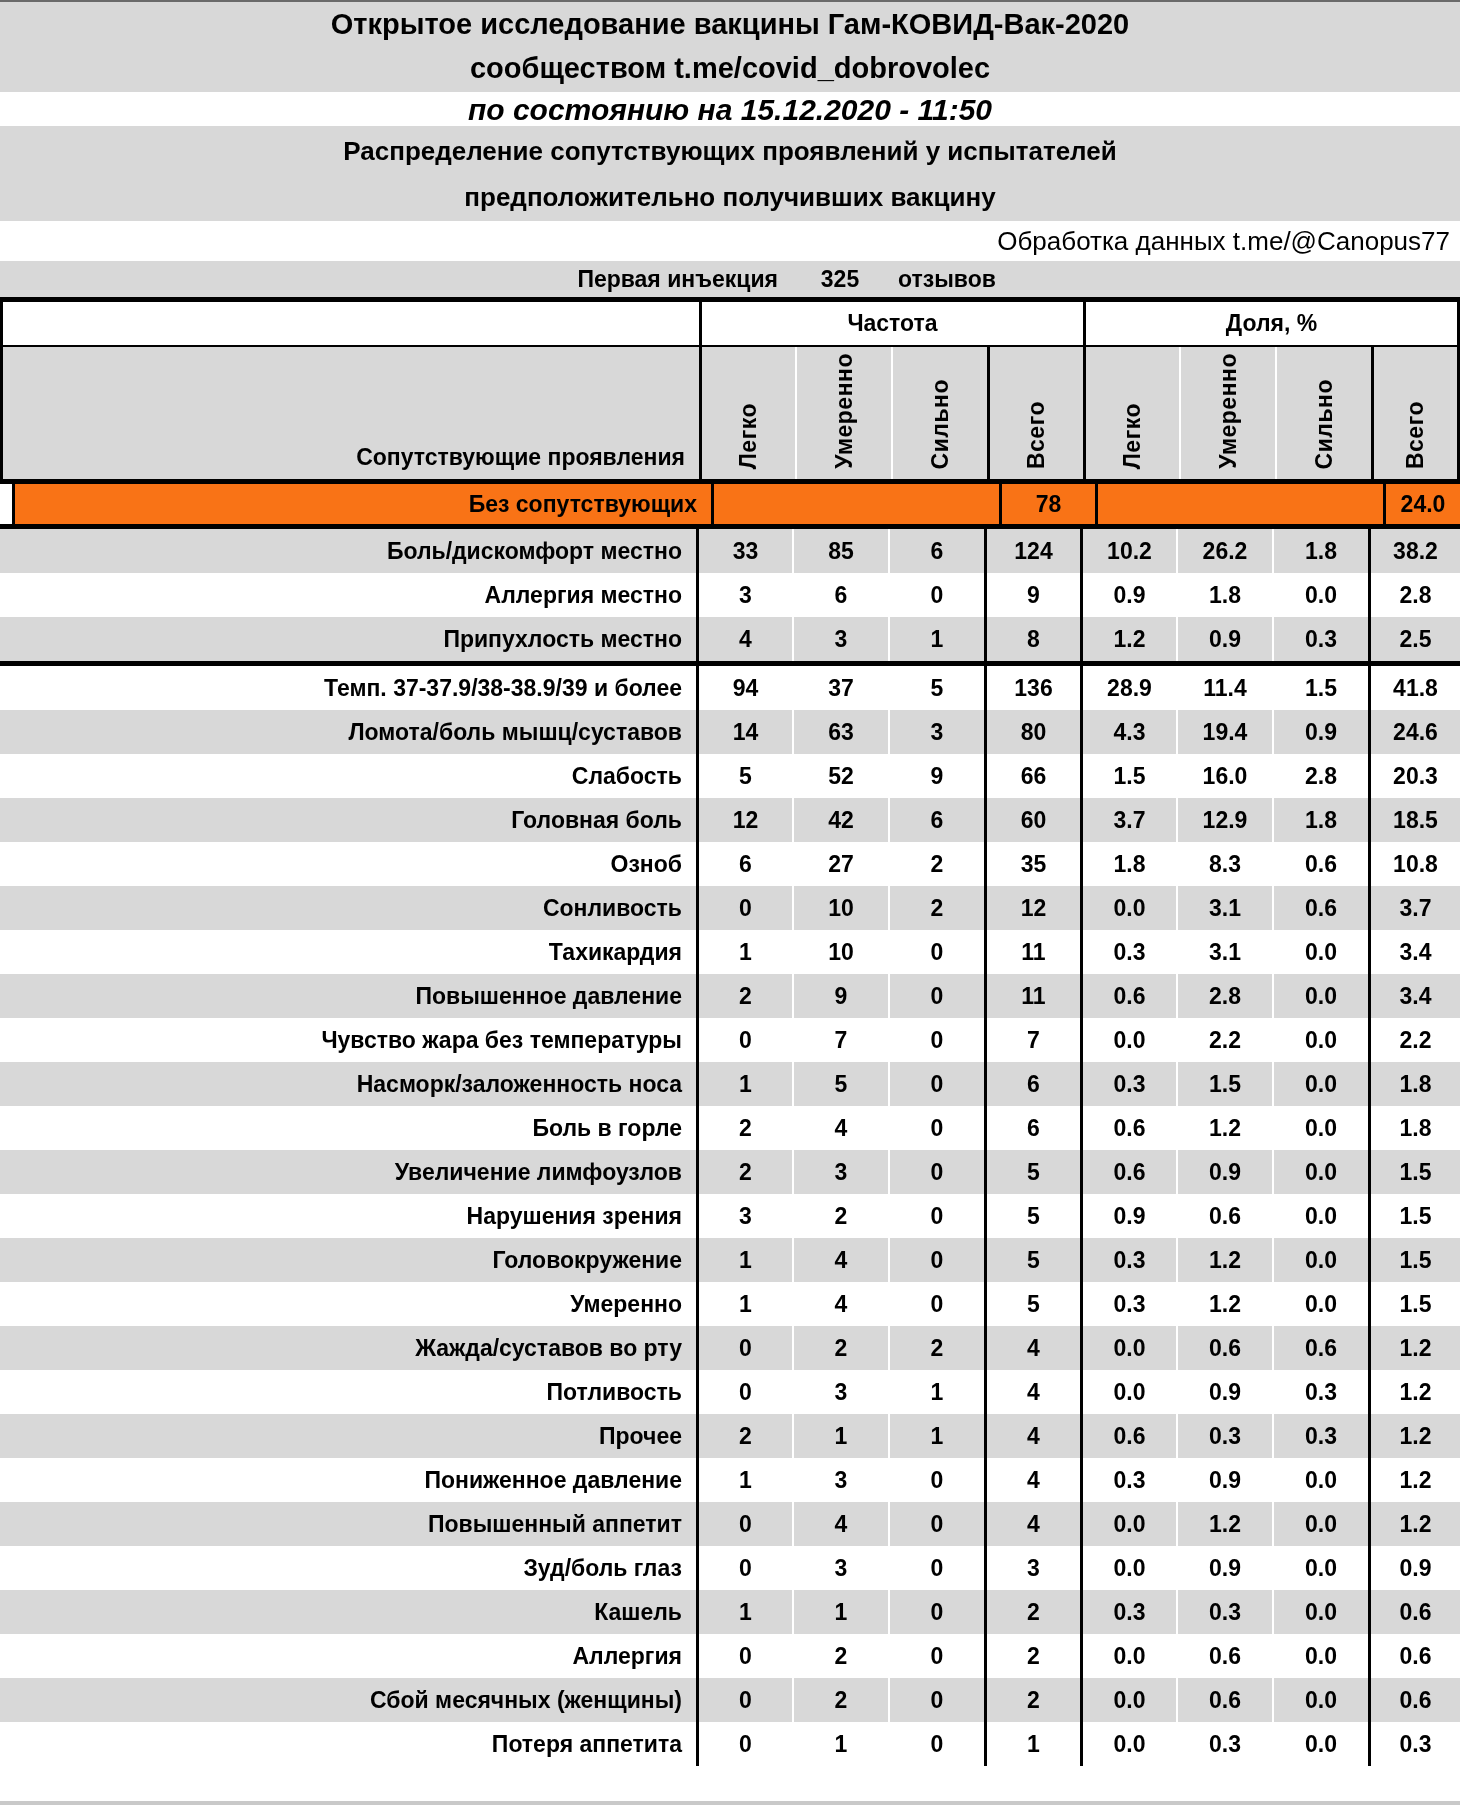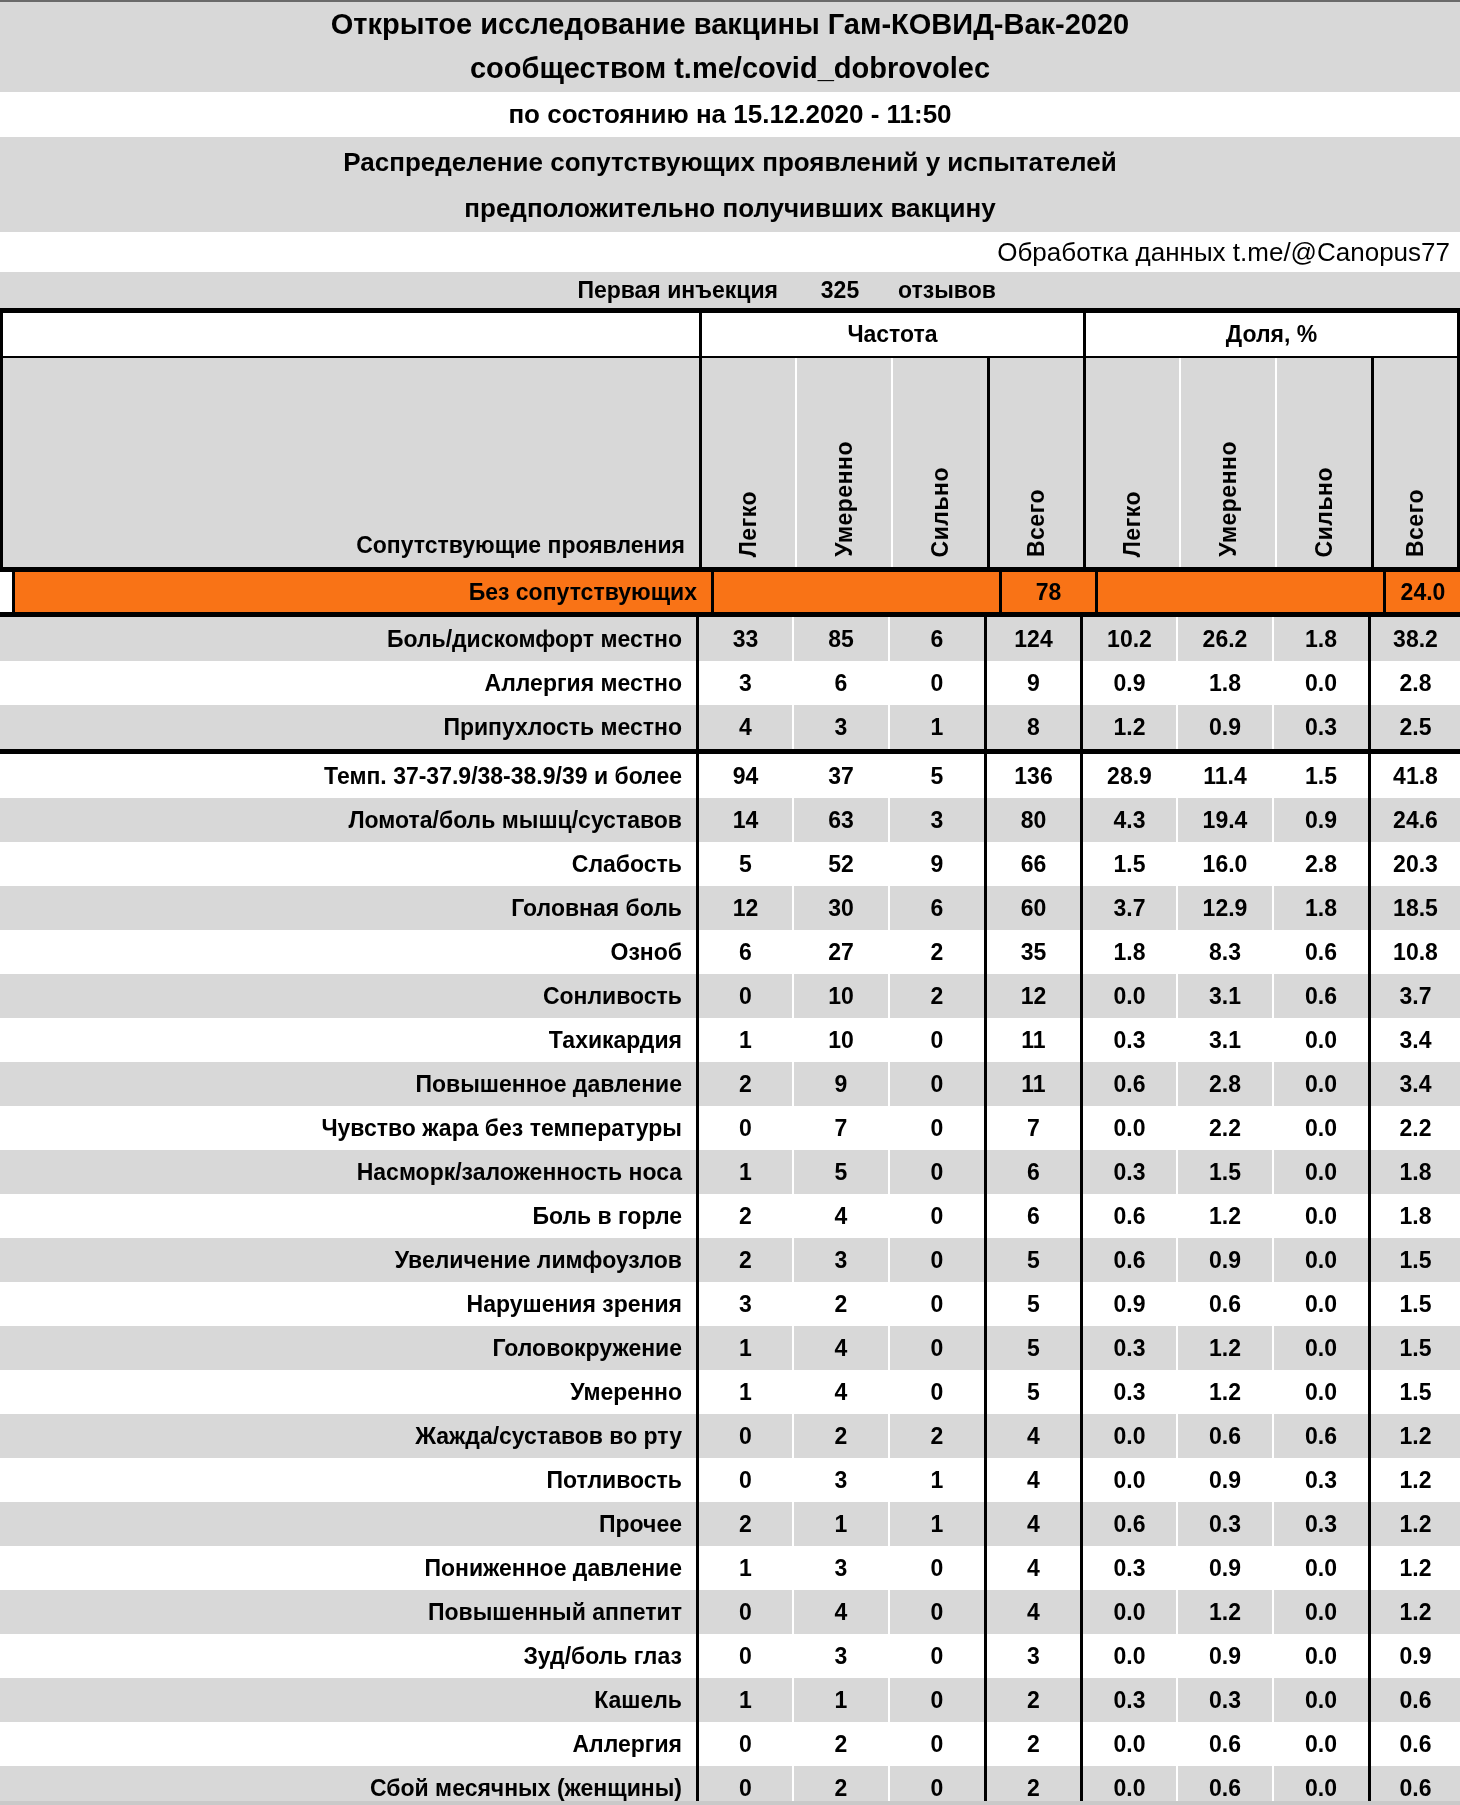--- a/index.html
+++ b/index.html
@@ -11,38 +11,38 @@
   .edge-top{position:absolute;top:0;left:0;right:0;height:2px;background:#6a6a6a;}
   .edge-bottom{position:absolute;bottom:0;left:0;right:0;height:4px;background:#c9c9c9;}
 
   .gray{background:#d8d8d8;}
   .white{background:#ffffff;}
   .green{background:#f97316;margin-left:12px;}
 
   
   .titleblock{display:flex;flex-direction:column;justify-content:center;align-items:center;text-align:center;}
   .t-main{height:92px;font-size:29px;line-height:44px;}
-  .t-asof{height:45px;font-size:26px;line-height:45px;}
+  .t-asof{height:34px;font-size:30px;line-height:45px;font-style:italic;}
   .t-sub{height:95px;font-size:26px;line-height:46px;}
   .t-credit{height:40px;display:flex;align-items:center;justify-content:flex-end;
             padding-right:10px;font-weight:normal;font-size:26px;box-sizing:border-box;}
 
   
   .inj-row{height:36px;display:grid;grid-template-columns:792px 96px 1fr;font-size:24px;}
   .inj-row .cell{overflow:visible;}
 
   .hsep{height:5px;background:#000;}
 
   
   .grp-row{height:45px;display:grid;grid-template-columns:696px 384px 1fr;
            border-bottom:2px solid #000;border-left:3px solid #000;border-right:3px solid #000;
            box-sizing:border-box;font-size:26px;}
 
   
-  .rot-row{height:209px;border-left:3px solid #000;border-right:3px solid #000;box-sizing:border-box;}
+  .rot-row{height:132px;border-left:3px solid #000;border-right:3px solid #000;box-sizing:border-box;}
   .rot-row .cell.rot{align-items:flex-end;justify-content:center;padding-bottom:10px;}
   .vert{writing-mode:vertical-rl;transform:rotate(180deg);font-size:23px;letter-spacing:0.5px;}
   .corner-label{align-items:flex-end !important;justify-content:flex-end !important;
                 padding:0 14px 8px 0;font-size:23px;}
 
   
   .trow{display:grid;grid-template-columns:696px 96px 96px 96px 96px 96px 96px 96px 1fr;}
   .h44{height:44px;}
   .green-row{height:40px;display:grid;grid-template-columns:696px 288px 96px 288px 1fr;
              border-left:3px solid #000;box-sizing:border-box;}
@@ -190,21 +190,21 @@
       <div class="cell bL2w">9</div>
       <div class="cell bL3">66</div>
       <div class="cell bL3">1.5</div>
       <div class="cell bL2w">16.0</div>
       <div class="cell bL2w">2.8</div>
       <div class="cell bL3">20.3</div>
     </div>
     <div class="trow h44 gray">
       <div class="cell lbl">Головная боль</div>
       <div class="cell bL3">12</div>
-      <div class="cell bL2w">30</div>
+      <div class="cell bL2w">42</div>
       <div class="cell bL2w">6</div>
       <div class="cell bL3">60</div>
       <div class="cell bL3">3.7</div>
       <div class="cell bL2w">12.9</div>
       <div class="cell bL2w">1.8</div>
       <div class="cell bL3">18.5</div>
     </div>
     <div class="trow h44 white">
       <div class="cell lbl">Озноб</div>
       <div class="cell bL3">6</div>

